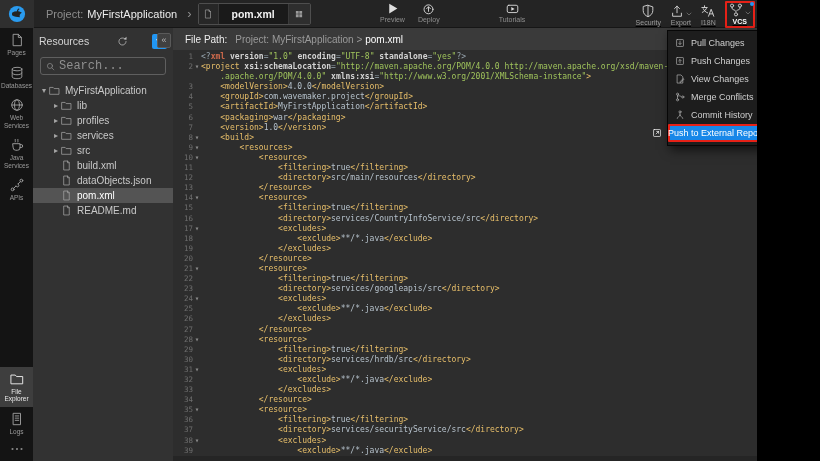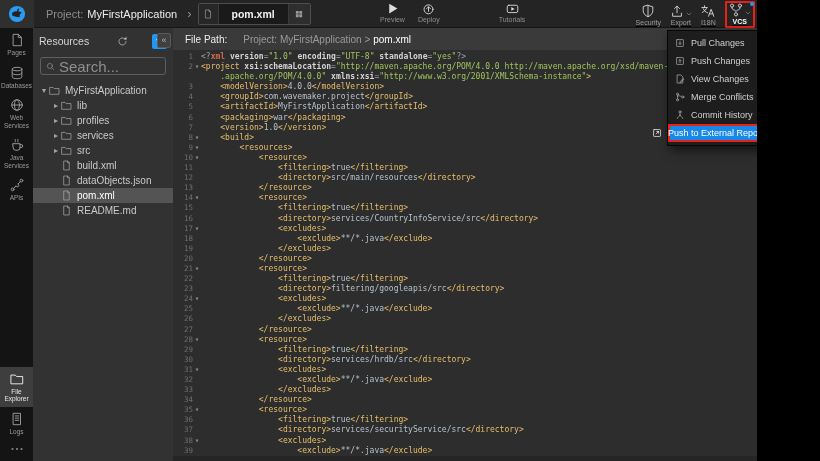--- a/index.html
+++ b/index.html
@@ -55,32 +55,32 @@
   .sb-more .icon{width:12px;height:4px;}
 
   
   .resources{position:absolute;left:33px;top:28px;bottom:0;width:140px;background:#323232;z-index:3;}
   .res-head{height:26px;display:flex;align-items:center;padding:0 6px;gap:24px;}
   .res-title{font-size:10.5px;color:#d6d6d6;flex:1;}
   .res-refresh{width:11px;height:11px;color:#bdbdbd;cursor:pointer;}
   .res-plus{width:15px;height:15px;background:var(--accent);border-radius:2px;color:#fff;font-size:12px;line-height:13px;text-align:center;cursor:pointer;font-weight:bold;}
   .res-search{margin:3px 7px 8px;height:18px;border:1px solid #5f5f5f;border-radius:3px;display:flex;align-items:center;padding:0 5px;gap:4px;}
   .res-search .icon{width:9px;height:9px;color:#999;flex:0 0 9px;}
-  .res-search input{background:transparent;border:none;outline:none;color:#ccc;font-size:15px;width:100%;font-family:Liberation Sans, sans-serif;}
+  .res-search input{background:transparent;border:none;outline:none;color:#ccc;font-size:12px;width:100%;font-family:Liberation Mono, monospace;}
   .res-search input::placeholder{color:#8f8f8f;}
   .trow{height:15px;display:flex;align-items:center;color:#c9c9c9;font-size:10px;cursor:pointer;white-space:nowrap;}
   .trow .arr{width:10px;text-align:center;color:#a5a5a5;font-size:8px;flex:0 0 10px;}
   .trow .icon{width:11px;height:11px;color:#a2a2a2;flex:0 0 11px;}
   .trow .tl{margin-left:5px;}
   .trow.sel{background:#545454;color:#fff;}
   .collapse-btn{position:absolute;left:157px;top:33px;width:14px;height:15px;background:#404040;border:1px solid #5a5a5a;border-radius:2px;color:#b5b5b5;font-size:9px;line-height:12px;text-align:center;cursor:pointer;z-index:6;}
 
   
   .filepath{position:absolute;left:173px;top:28px;width:647px;height:22px;background:#3a3a3a;display:flex;align-items:center;padding-left:12px;font-size:10px;z-index:2;}
-  .fp-label{color:#ededed;margin-right:16px;}
+  .fp-label{color:#ededed;margin-right:8px;}
   .fp-path{color:#9a9a9a;}
   .fp-file{color:#ffffff;margin-left:3px;}
   .fp-icons{margin-left:auto;margin-right:26px;display:flex;gap:17px;color:#c2c2c2;}
   .fp-icons .icon{width:12px;height:13px;cursor:pointer;}
 
   
   .editor{position:absolute;left:173px;top:50px;width:633px;bottom:0;background:#2d2d2d;overflow:hidden;padding-top:2px;z-index:1;}
   .crow{height:10.1px;line-height:10.1px;display:flex;font-family:"DejaVu Sans Mono",monospace;}
   .gut{flex:0 0 20px;text-align:right;color:#6e6e6e;font-size:7.5px;}
   .foldm{flex:0 0 8px;text-align:center;color:#8a8a8a;font-size:7.5px;}
@@ -576,21 +576,21 @@
           <span class="codel"><span class="x">            </span><span class="t">&lt;resource&gt;</span></span>
         </div>
         <div class="crow">
           <span class="gut">22</span>
           <span class="foldm"></span>
           <span class="codel"><span class="x">                </span><span class="t">&lt;filtering&gt;</span><span class="x">true</span><span class="t">&lt;/filtering&gt;</span></span>
         </div>
         <div class="crow">
           <span class="gut">23</span>
           <span class="foldm"></span>
-          <span class="codel"><span class="x">                </span><span class="t">&lt;directory&gt;</span><span class="x">filtering/googleapis/src</span><span class="t">&lt;/directory&gt;</span></span>
+          <span class="codel"><span class="x">                </span><span class="t">&lt;directory&gt;</span><span class="x">services/googleapis/src</span><span class="t">&lt;/directory&gt;</span></span>
         </div>
         <div class="crow">
           <span class="gut">24</span>
           <span class="foldm">▾</span>
           <span class="codel"><span class="x">                </span><span class="t">&lt;excludes&gt;</span></span>
         </div>
         <div class="crow">
           <span class="gut">25</span>
           <span class="foldm"></span>
           <span class="codel"><span class="x">                    </span><span class="t">&lt;exclude&gt;</span><span class="x">**/*.java</span><span class="t">&lt;/exclude&gt;</span></span>

